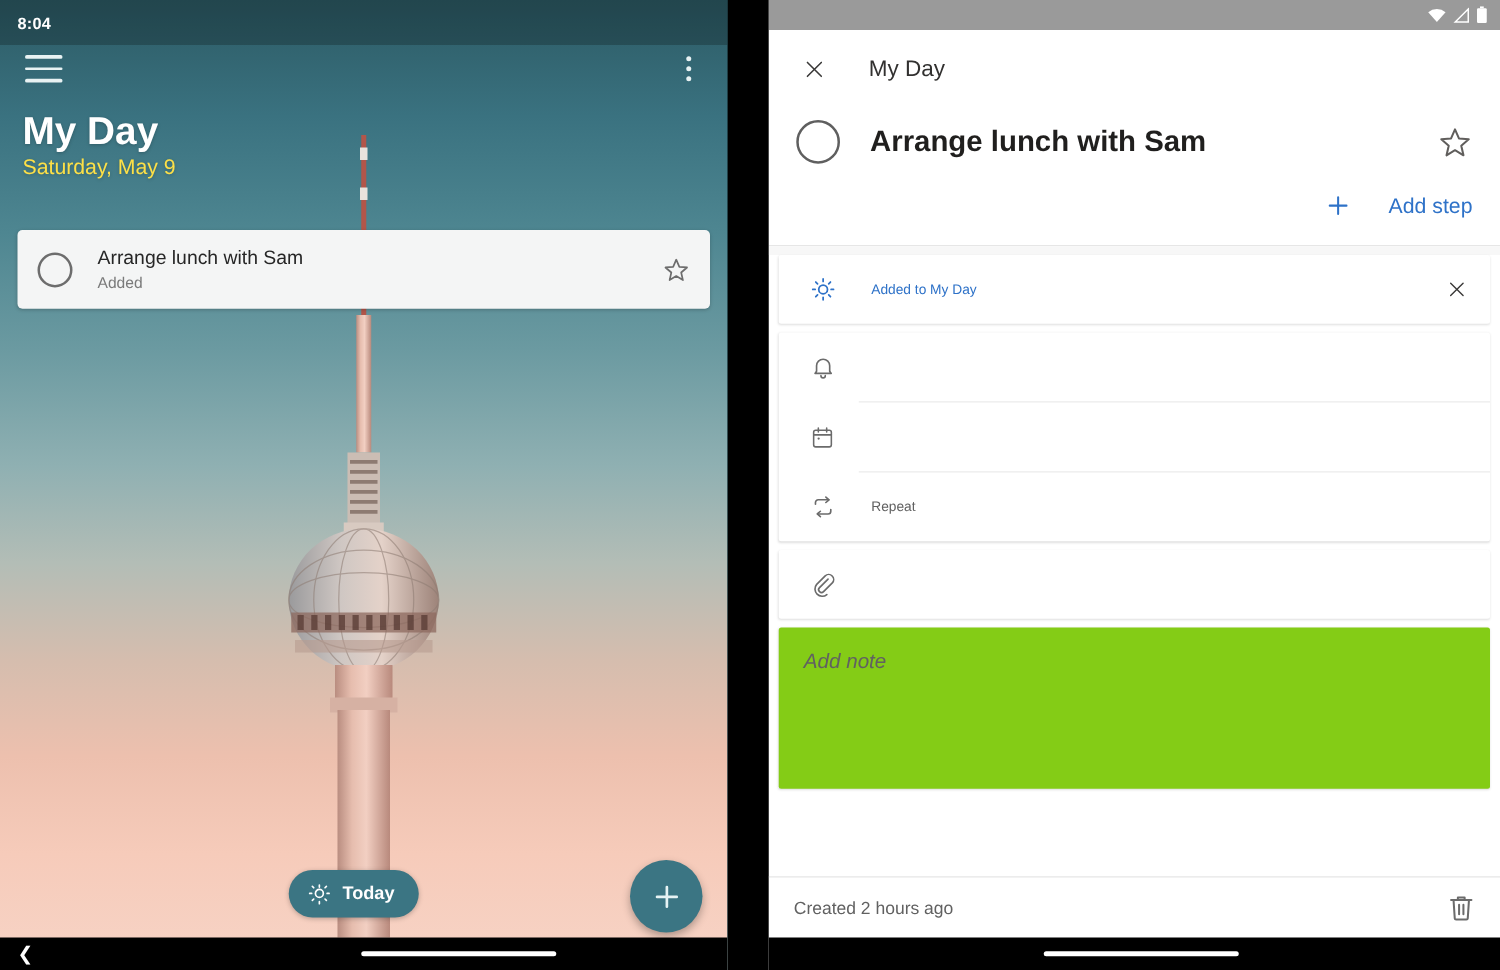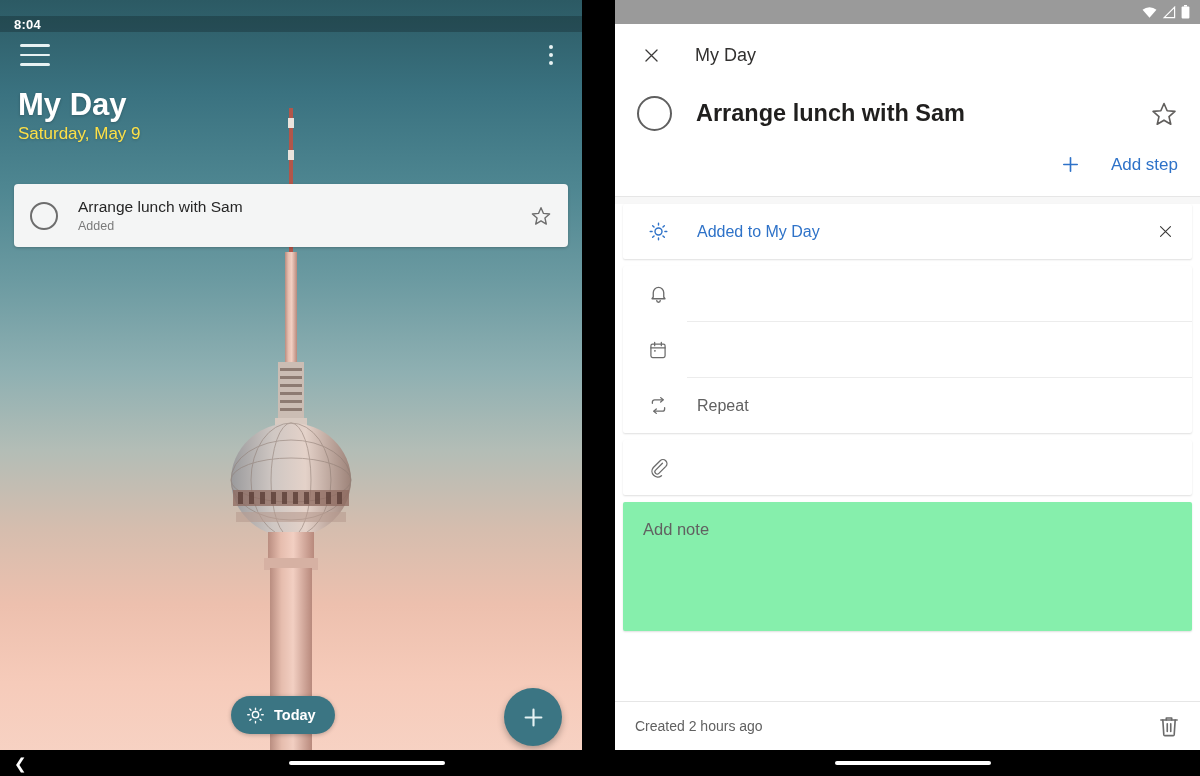--- a/index.html
+++ b/index.html
@@ -6,22 +6,22 @@
   body{width:1200px;height:776px;font-family:"Liberation Sans",sans-serif;overflow:hidden;}
   .screen{position:relative;width:1200px;height:776px;background:#000;display:flex;}
 
   
   .left-phone{position:relative;width:582px;height:776px;overflow:hidden;background:#2f5e68;}
   .sky{position:absolute;inset:0;
     background:linear-gradient(to bottom,
       #2c5a64 0%, #3a7280 12%, #4e8691 24%, #6b9aa1 36%,
       #8fb0b2 48%, #b3bdb6 58%, #d5bdae 68%, #edc0ae 78%,
       #f6cbba 88%, #f7d4c6 100%);}
-  .statusbar-l{position:absolute;top:0;left:0;right:0;height:16px;background:rgba(0,0,0,.22);
-    display:flex;align-items:center;padding:0 14px;z-index:6;margin-top:16px;}
+  .statusbar-l{position:absolute;top:0;left:0;right:0;height:36px;background:rgba(0,0,0,.22);
+    display:flex;align-items:center;padding:0 14px;z-index:6;}
   .statusbar-l .time{color:#fff;font-size:13px;font-weight:bold;letter-spacing:.2px;}
 
   .appbar{position:absolute;top:24px;left:0;right:0;height:62px;display:flex;align-items:center;
     justify-content:space-between;padding:0 20px;z-index:5;}
   .hamburger{width:30px;height:22px;display:flex;flex-direction:column;justify-content:space-between;cursor:pointer;}
   .hamburger i{display:block;height:2.6px;background:#e8f2f3;border-radius:2px;width:100%;}
   .kebab{width:22px;height:24px;display:flex;flex-direction:column;align-items:center;justify-content:center;gap:4px;cursor:pointer;}
   .kebab i{width:4px;height:4px;border-radius:50%;background:#e8f2f3;display:block;}
 
   .headline{position:absolute;top:88px;left:18px;z-index:5;}
@@ -74,27 +74,27 @@
   .addstep-row{display:flex;align-items:center;padding:0 22px 20px 22px;background:#fff;cursor:pointer;justify-content:flex-end;}
   .addstep-row .plus{width:28px;display:flex;justify-content:center;}
   .addstep-row .lbl{margin-left:26px;font-size:17px;color:#2e72c8;}
 
   .sep{height:1px;background:#e6e6e6;}
   .gapbg{background:#f7f7f7;}
 
   .card{background:#fff;margin:7px 8px;border-radius:2px;box-shadow:0 1px 2px rgba(0,0,0,.13);}
   .row{display:flex;align-items:center;height:55px;padding:0 14px 0 20px;cursor:pointer;}
   .row .ico{width:30px;display:flex;align-items:center;justify-content:center;flex:0 0 auto;}
-  .row .rlbl{margin-left:24px;flex:1;font-size:16px;color:#616161;}
+  .row .rlbl{margin-left:24px;flex:1;font-size:11px;color:#616161;}
   .row.accent .rlbl{color:#2e72c8;}
   .row-div{height:1px;background:#ececec;margin-left:64px;}
   .rowx{width:26px;height:26px;display:flex;align-items:center;justify-content:center;cursor:pointer;}
 
-  .note-card{background:#86efac;margin:7px 8px;border-radius:2px;box-shadow:0 1px 2px rgba(0,0,0,.13);
-    height:129px;padding:18px 20px;box-sizing:border-box;cursor:text;}
+  .note-card{background:#84cc16;margin:7px 8px;border-radius:2px;box-shadow:0 1px 2px rgba(0,0,0,.13);
+    height:129px;padding:18px 20px;box-sizing:border-box;cursor:text;font-style:italic;}
   .note-ph{font-size:16.5px;color:#616161;}
 
   .footer{position:absolute;left:0;right:0;bottom:26px;height:48px;border-top:1px solid #e6e6e6;
     background:#fff;display:flex;align-items:center;padding:0 18px 0 20px;}
   .footer .ftxt{flex:1;font-size:14px;color:#616161;}
   .trash{width:26px;height:26px;cursor:pointer;}
   .navbar-r{position:absolute;left:0;right:0;bottom:0;height:26px;background:#000;}
   .navbar-r .gesture{position:absolute;left:50%;transform:translateX(-50%);width:156px;height:3.5px;
     background:#fff;border-radius:3px;margin-left:5px;top:11px;}
 </style>

